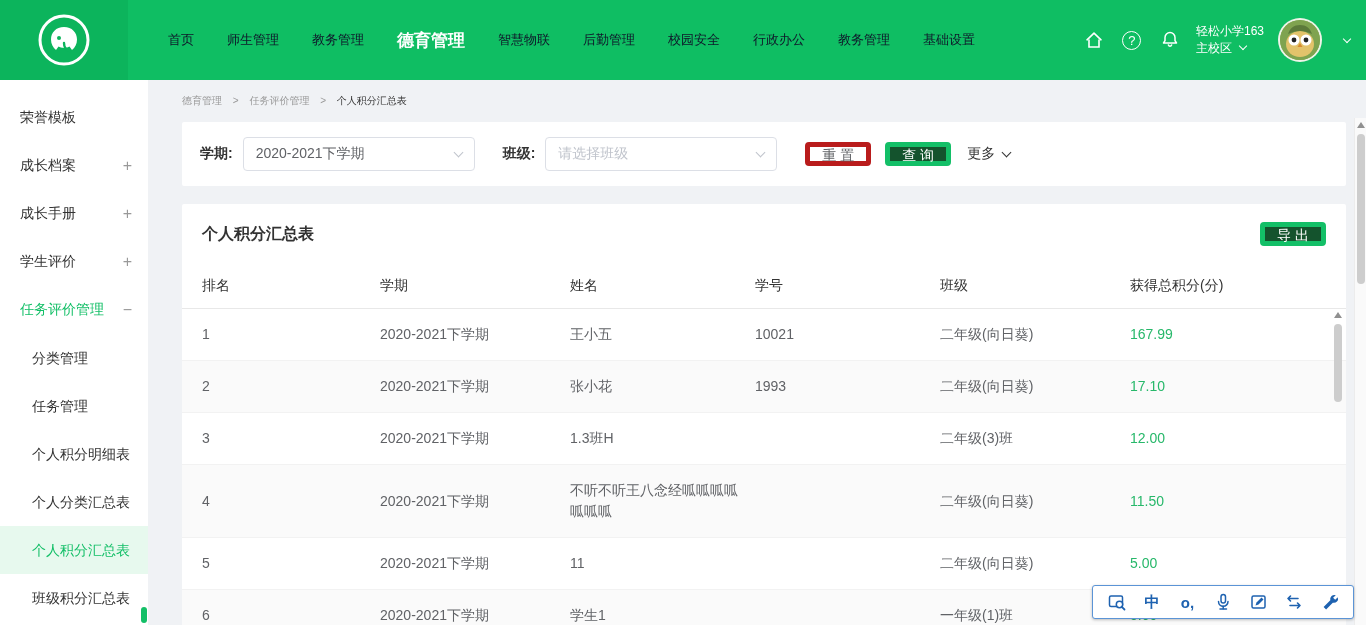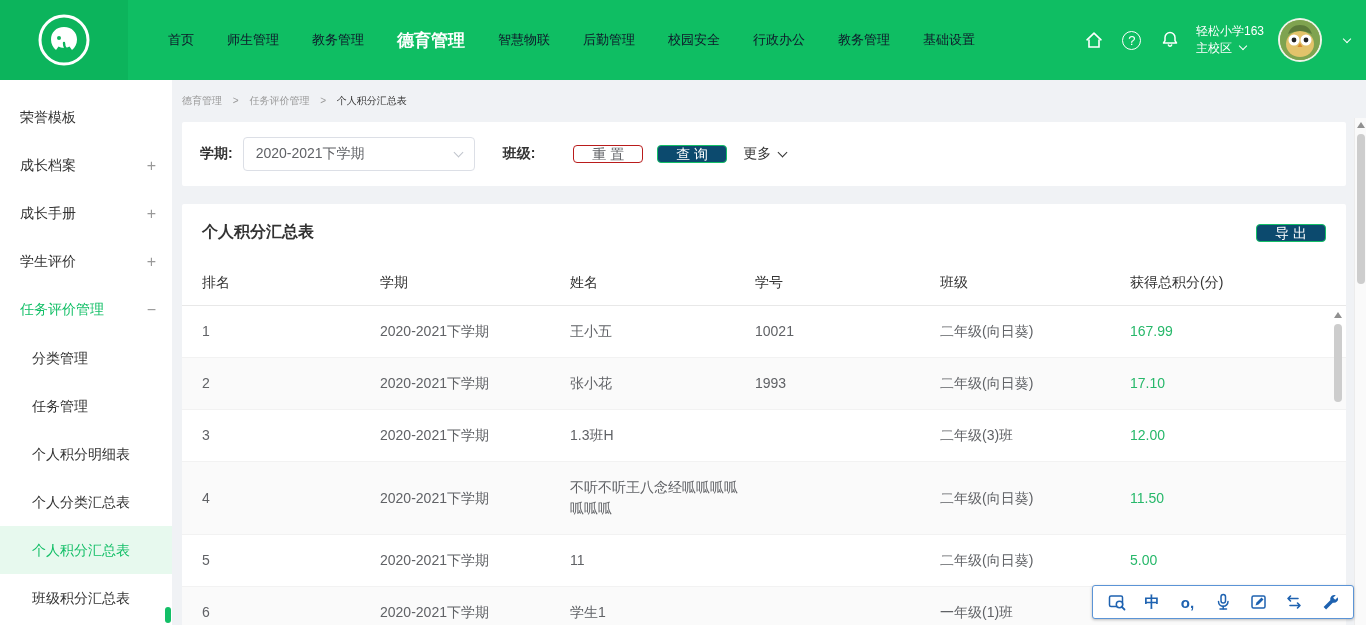--- a/index.html
+++ b/index.html
@@ -19,21 +19,21 @@
   .hicon { width:24px; height:24px; display:flex; align-items:center; justify-content:center; cursor:pointer; }
   .help-badge { width:19px; height:19px; border:1.5px solid #fff; border-radius:50%; font-size:13px; display:flex; align-items:center; justify-content:center; }
   .school { font-size:12px; line-height:1.45; cursor:pointer; }
   .avatar { width:44px; height:44px; border-radius:50%; overflow:hidden; border:2px solid rgba(255,255,255,.85); background:#8fb564; cursor:pointer; flex:0 0 auto; }
 
   .caret { width:7px; height:7px; border-right:1.4px solid #c0c4cc; border-bottom:1.4px solid #c0c4cc; transform:rotate(45deg); display:inline-block; margin-left:8px; margin-bottom:3px; }
   .caret.white { border-color:#fff; width:6px; height:6px; }
   .caret.dark { border-color:#333; }
 
   
-  .sidebar { position:absolute; top:80px; left:0; width:172px; bottom:0; background:#fff; z-index:4; padding-top:14px; }
+  .sidebar { position:absolute; top:80px; left:0; width:148px; bottom:0; background:#fff; z-index:4; padding-top:14px; }
   .side-item { height:48px; padding:0 16px 0 20px; font-size:14px; color:#333; cursor:pointer; display:flex; justify-content:space-between; align-items:center; }
   .side-item .sign { color:#999; font-size:16px; }
   .side-item.parent-active { color:#13bf67; }
   .side-sub { height:48px; line-height:48px; padding-left:32px; font-size:14px; color:#333; cursor:pointer; }
   .side-sub.active { background:#e7f9ee; color:#13bf67; }
   .side-thumb { position:absolute; right:1px; bottom:2px; width:6px; height:16px; background:#13bf67; border-radius:3px; cursor:pointer; }
 
   
   .content { position:absolute; left:162px; top:80px; right:0; bottom:0; overflow:hidden; }
   .breadcrumb { padding:14px 20px; font-size:10px; color:#999; }
@@ -41,22 +41,22 @@
   .breadcrumb .crumb { cursor:pointer; }
   .breadcrumb .crumb.current { color:#333; cursor:default; }
 
   .filter-card { margin:0 20px; background:#fff; border-radius:2px; padding:15px 18px; display:flex; align-items:center; }
   .fgroup { display:flex; align-items:center; margin-right:28px; }
   .flabel { font-weight:bold; margin-right:10px; font-size:14px; white-space:nowrap; }
   .select { width:232px; height:34px; border:1px solid #dcdfe6; border-radius:4px; display:flex; align-items:center; justify-content:space-between; padding:0 12px; background:#fff; cursor:pointer; }
   .sel-value { color:#606266; font-size:14px; white-space:nowrap; }
   .sel-value.placeholder { color:#c0c4cc; }
 
-  .btn { height:18px; padding:0 18px; border-radius:4px; font-size:14px; cursor:pointer; border:1px solid #b91c1c; background:#fff; color:#606266; white-space:nowrap; }
-  .btn.primary { background:#0c4a6e; border-color:#13bf67; color:#fff;text-align:center; }
+  .btn { height:24px; padding:0 12px; border-radius:4px; font-size:14px; cursor:pointer; border:5px solid #b91c1c; background:#fff; color:#606266; white-space:nowrap; }
+  .btn.primary { background:#14532d; border-color:#13bf67; color:#fff;text-align:center; }
   .btn + .btn { margin-left:14px; }
   .more { margin-left:16px; display:flex; align-items:center; color:#333; cursor:pointer; font-size:14px; white-space:nowrap; }
 
   .table-card { margin:18px 20px 0; background:#fff; border-radius:2px; position:relative; padding-bottom:60px; }
   .card-head { display:flex; justify-content:space-between; align-items:center; padding:18px 20px; }
   .card-title { font-size:16px; font-weight:bold; color:#333; }
 
   table.summary { width:100%; border-collapse:collapse; table-layout:fixed; }
   th { text-align:left; font-size:14px; color:#333; font-weight:500; padding:13px 8px 13px 0; border-bottom:1px solid #e8e8e8; }
   td { font-size:14px; color:#606266; padding:15px 8px 15px 0; border-bottom:1px solid #f2f2f2; word-break:break-all; line-height:1.5; }
@@ -178,20 +178,24 @@
   <div class="filter-card">
     <div class="fgroup">
       <span class="flabel">学期:</span>
       <div class="select">
         <span class="sel-value">2020-2021下学期</span>
         <i class="caret"></i>
       </div>
     </div>
     <div class="fgroup">
       <span class="flabel">班级:</span>
+      <div class="select">
+        <span class="sel-value placeholder">请选择班级</span>
+        <i class="caret"></i>
+      </div>
     </div>
     <button class="btn">重 置</button>
     <button class="btn primary">查 询</button>
     <span class="more">
       <span>更多</span>
       <i class="caret dark"></i>
     </span>
   </div>
 
   <div class="table-card">

